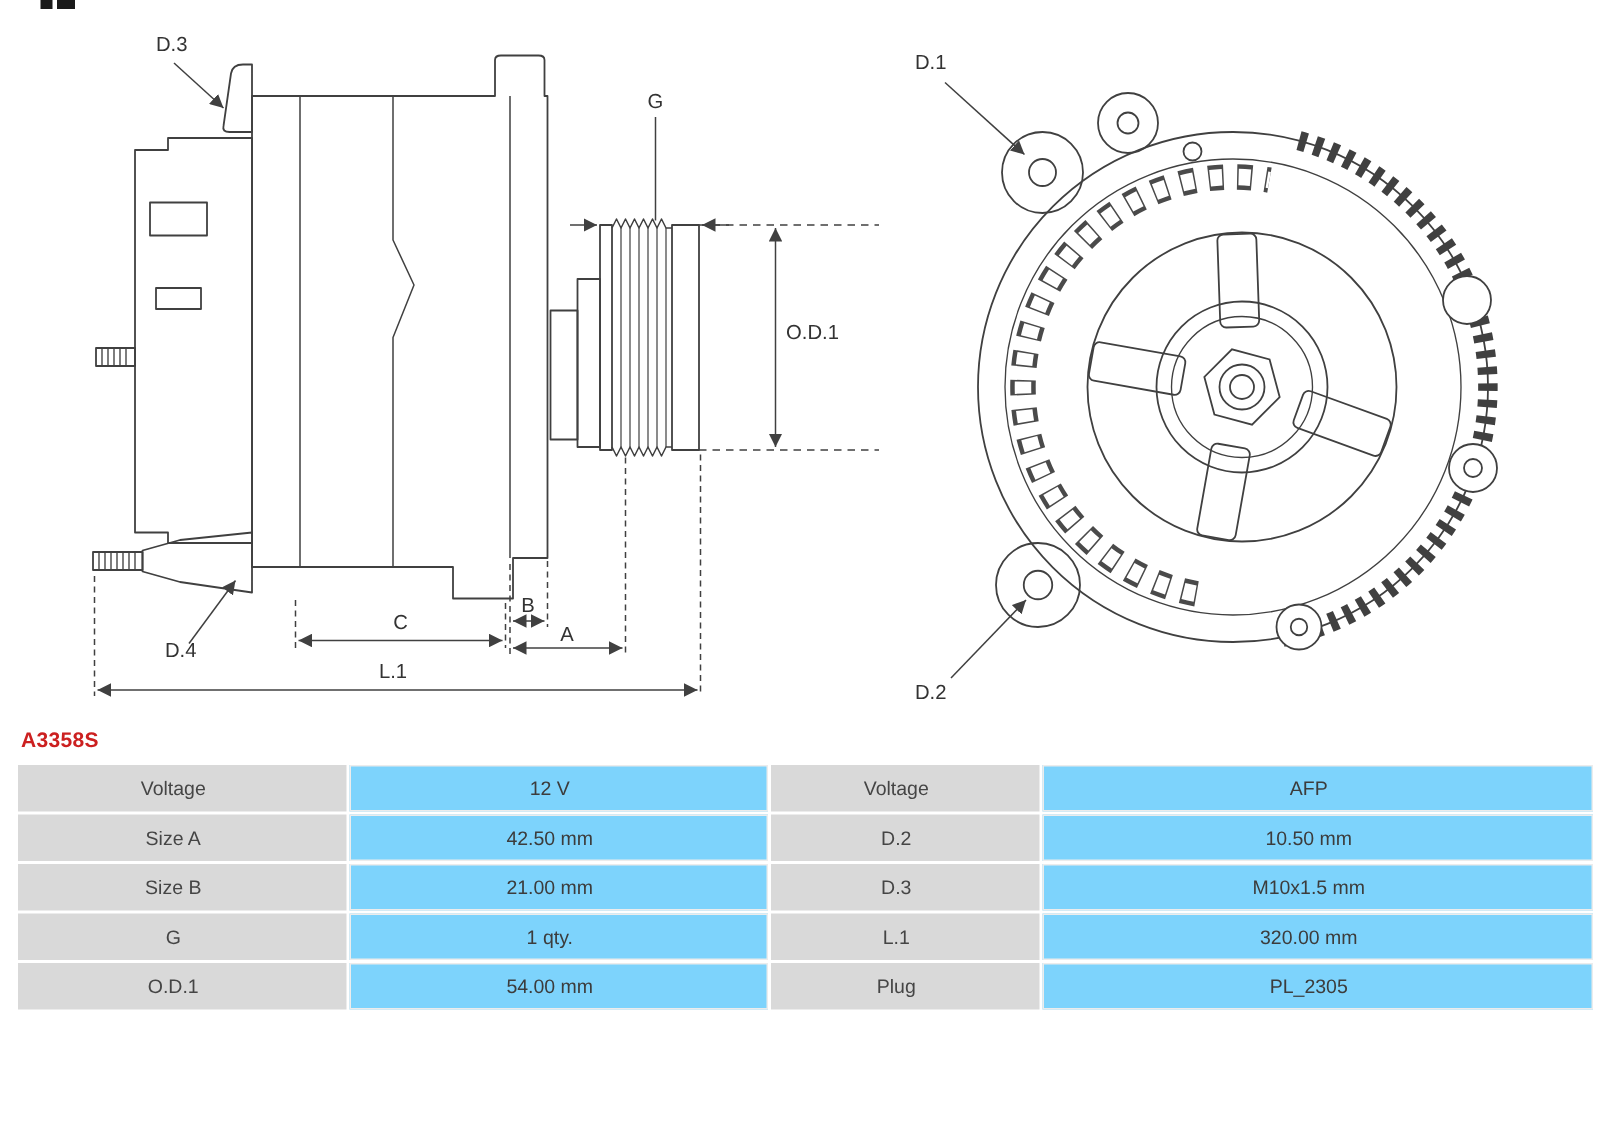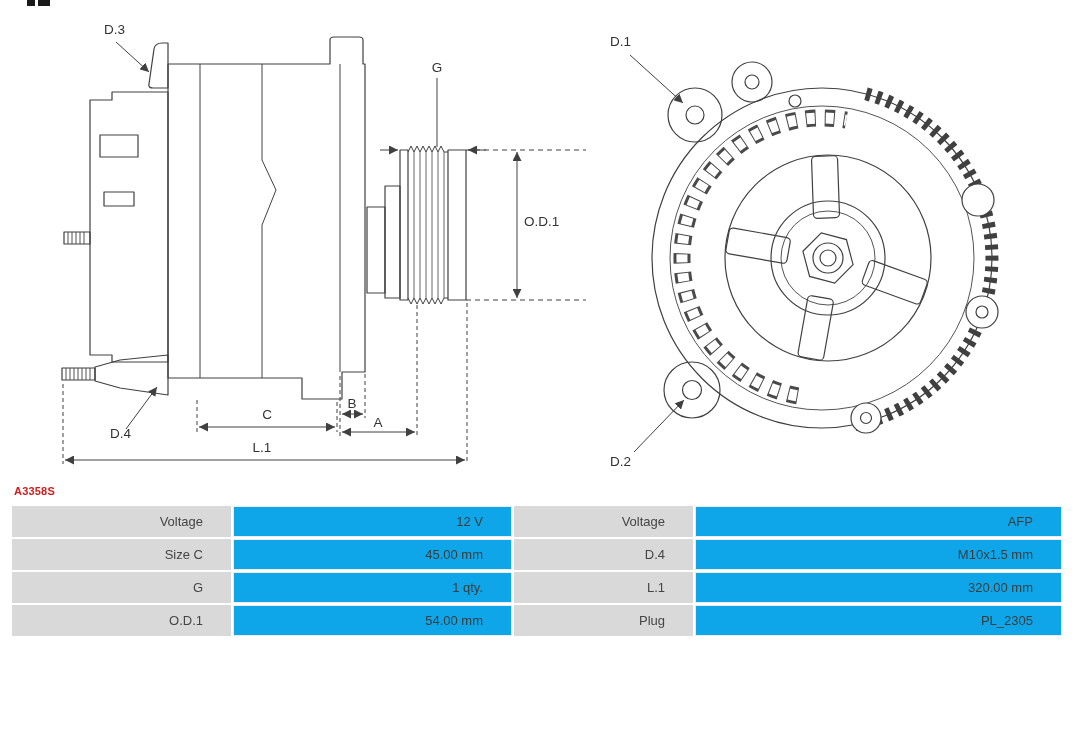--- a/index.html
+++ b/index.html
@@ -5,35 +5,35 @@
   html,body{margin:0;padding:0;}
   body{
     width:1080px;height:753px;background:#ffffff;
     font-family:"Liberation Sans", sans-serif;
     overflow:hidden;position:relative;
   }
   #drawing-area{display:block;}
   #drawing-area text{font-size:13.5px;fill:#333;}
   .part-number{
     margin:3px 0 7px 14px;
-    font-size:11px;font-weight:bold;color:#cc2020;
+    font-size:14px;font-weight:bold;color:#cc2020;
     letter-spacing:.2px;
   }
   table.spec{
     border-collapse:separate;border-spacing:2px;
     margin-left:10px;width:1054px;table-layout:fixed;
     font-size:13px;color:#3c3c3c;
   }
   table.spec td{
-    height:29px;padding:0 28px 0 0;
-    text-align:right;vertical-align:middle;
+    height:29px;padding:0 12px 0 0;
+    text-align:center;vertical-align:middle;
     white-space:nowrap;overflow:hidden;
   }
   td.lbl{background:#d9d9d9;color:#454545;}
-  td.val{background:#0ea5e9;border:1px solid #ececec;height:27px;}
+  td.val{background:#7dd3fc;border:1px solid #ececec;height:27px;}
 </style>
 </head>
 <body>
 
 <svg id="drawing-area" width="1080" height="482" viewBox="0 0 1080 482">
   <defs>
     <marker id="ah" viewBox="0 0 10 10" refX="10" refY="5" markerUnits="userSpaceOnUse" markerWidth="9" markerHeight="9" orient="auto-start-reverse">
       <path d="M0,0 L10,5 L0,10 z" fill="#404040"></path>
     </marker>
   </defs>
@@ -181,23 +181,29 @@
       <col>
   </colgroup>
   <tbody>
     <tr>
       <td class="lbl">Voltage</td>
       <td class="val">12 V</td>
       <td class="lbl">Voltage</td>
       <td class="val">AFP</td>
     </tr>
     <tr>
-      <td class="lbl">Size C</td>
-      <td class="val">45.00 mm</td>
-      <td class="lbl">D.4</td>
+      <td class="lbl">Size A</td>
+      <td class="val">42.50 mm</td>
+      <td class="lbl">D.2</td>
+      <td class="val">10.50 mm</td>
+    </tr>
+    <tr>
+      <td class="lbl">Size B</td>
+      <td class="val">21.00 mm</td>
+      <td class="lbl">D.3</td>
       <td class="val">M10x1.5 mm</td>
     </tr>
     <tr>
       <td class="lbl">G</td>
       <td class="val">1 qty.</td>
       <td class="lbl">L.1</td>
       <td class="val">320.00 mm</td>
     </tr>
     <tr>
       <td class="lbl">O.D.1</td>

